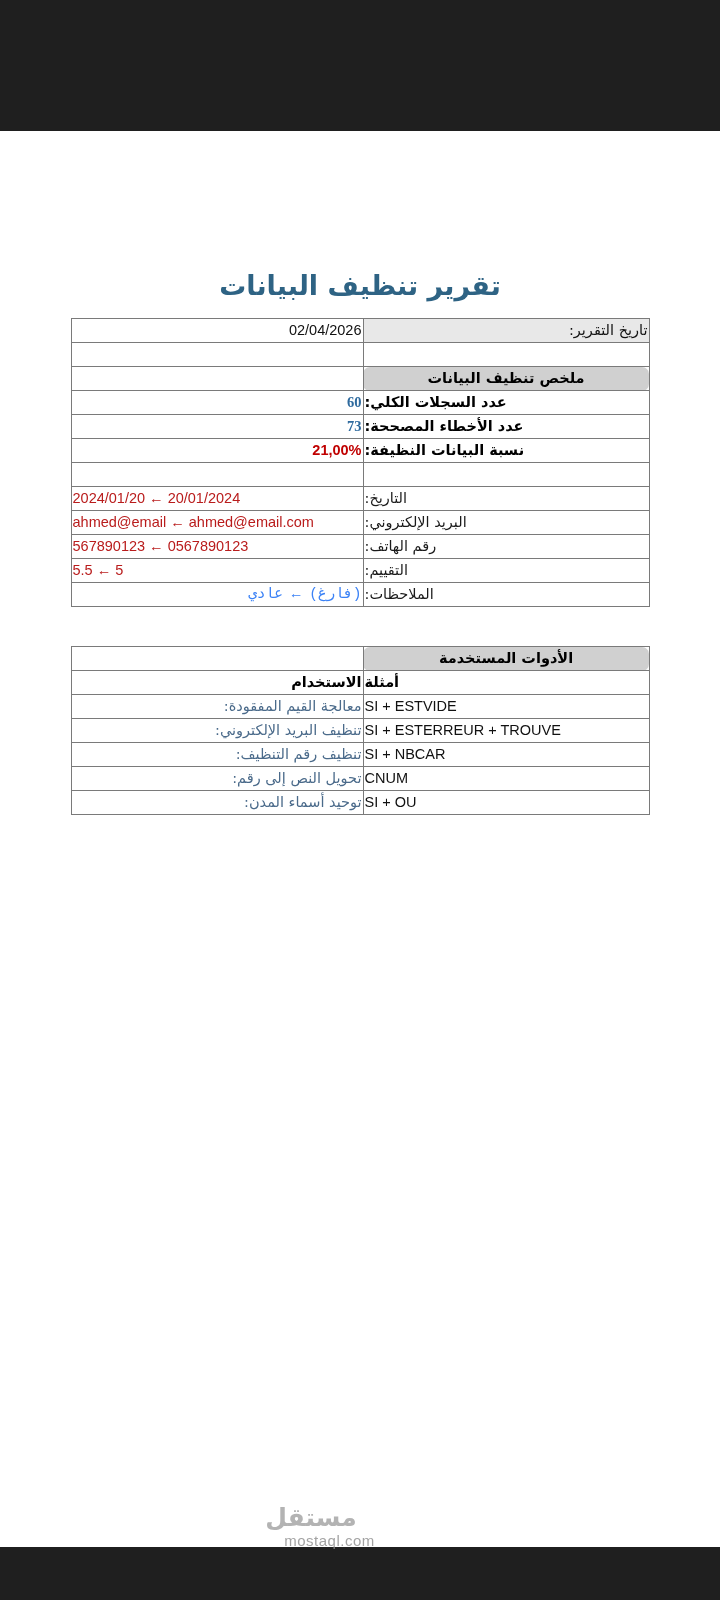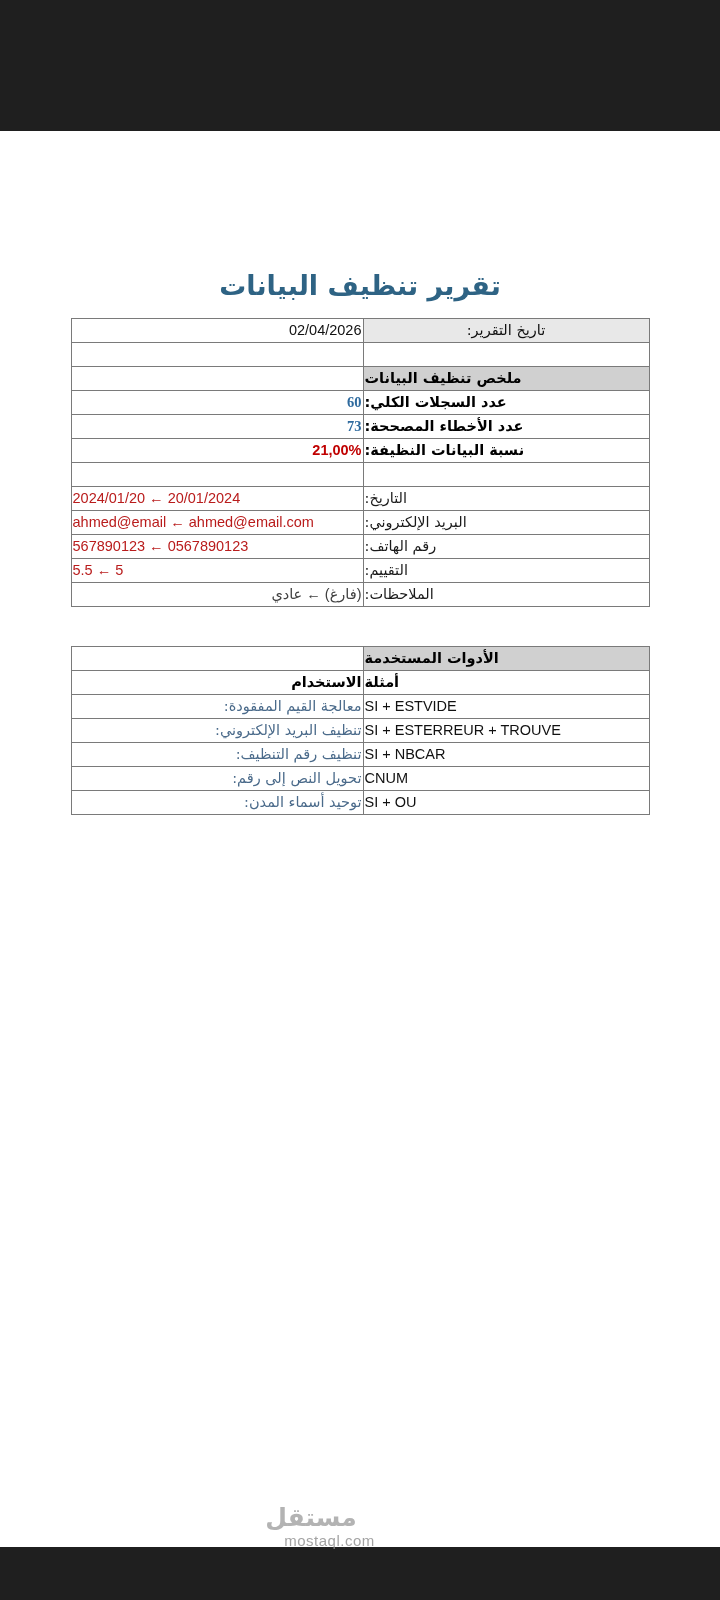--- a/index.html
+++ b/index.html
@@ -120,37 +120,38 @@
   .cell-label-plain {
     text-align: left;
     font-weight: normal;
     font-family: "DejaVu Sans", sans-serif;
     color: #1a1a1a;
     font-size: 13.5px;
     padding-left: 2px;
   }
   .cell-datehead {
     background: #e8e8e8 !important;
-    text-align: center;
+    text-align: right;
     font-weight: normal;
     font-family: "DejaVu Sans", sans-serif;
     color: #111111;
     font-size: 15px;
     padding-left: 2px;
   }
   .cell-datehead-blank { background: #ffffff !important; }
 
   .cell-section {
     background: #d0d0d0 !important;
-    text-align: left;
+    text-align: center;
     font-weight: bold;
     font-family: "DejaVu Sans", sans-serif;
     font-size: 16px;
     color: #000000;
     height: 30px;
+    border-radius: 7px;
   }
   .cell-section-blank { background: #ffffff !important; }
 
   .cell-spacer { height: 22px; border-left: 1px solid #7a7a7a; border-right: 1px solid #7a7a7a; }
 
   .val-date {
     text-align: right;
     direction: ltr;
     font-family: "Liberation Sans", sans-serif;
     font-size: 16.5px;
@@ -171,23 +172,23 @@
     direction: ltr;
     font-family: "Liberation Sans", sans-serif;
     font-weight: bold;
     font-size: 16px;
     color: #c00000;
     padding-right: 3px;
   }
   .val-example {
     text-align: right;
     direction: rtl;
-    font-family: Liberation Sans, sans-serif;
-    font-size: 14px;
-    color: #404040;
+    font-family: Liberation Mono, monospace;
+    font-size: 14px;
+    color: #3b82f6;
     padding-right: 4px;
     unicode-bidi: plaintext;
   }
   .val-example-ltr {
     text-align: left;
     direction: ltr;
     font-family: "Liberation Sans", sans-serif;
     font-size: 14px;
     color: #b91c1c;
     padding-left: 4px;

